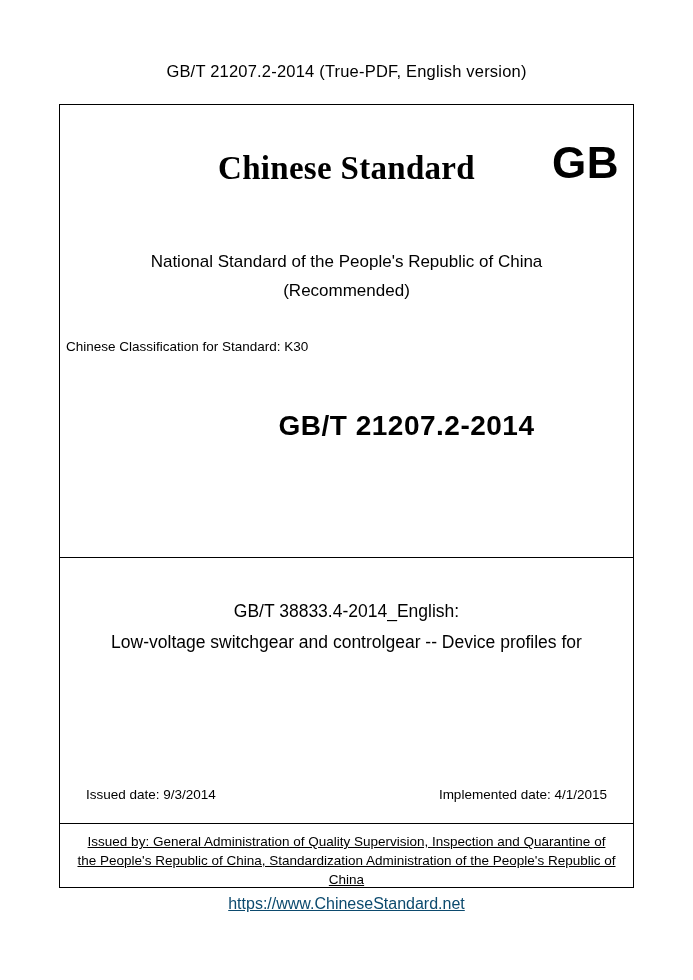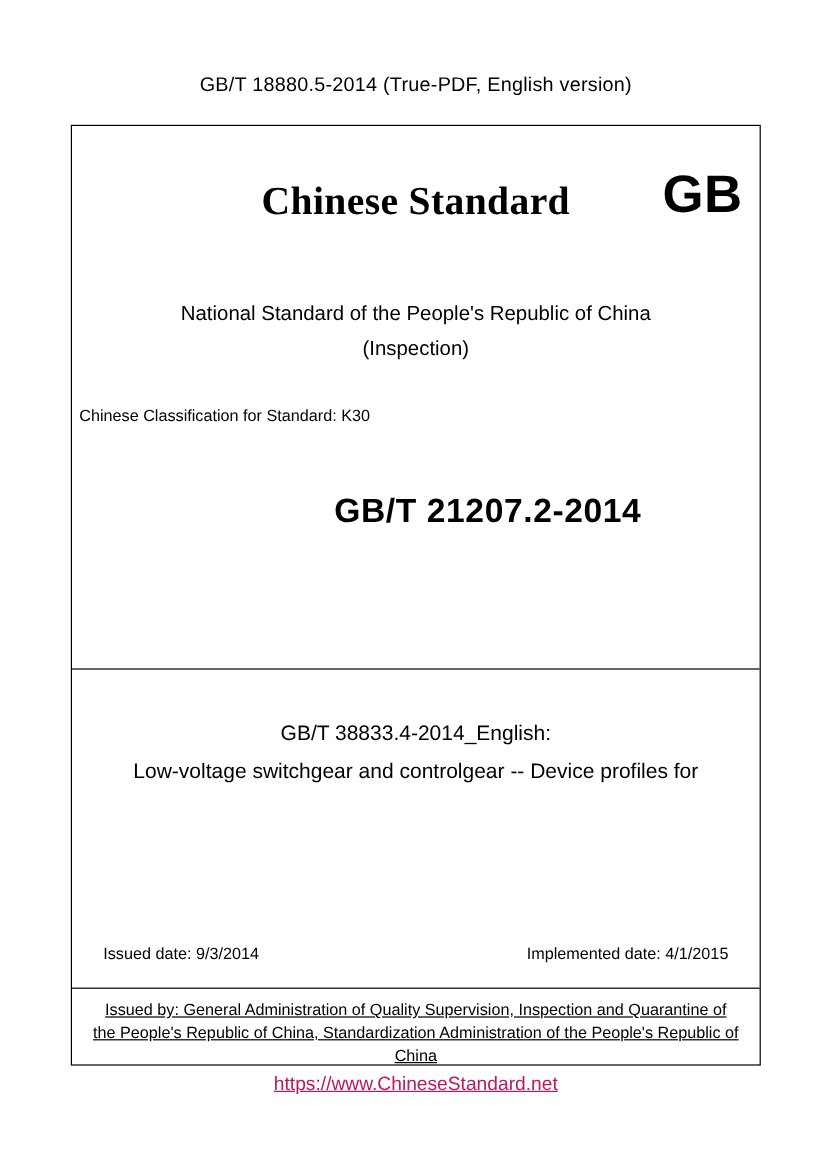--- a/index.html
+++ b/index.html
@@ -133,38 +133,38 @@
     text-decoration: underline;
   }
   .footer-link {
     position: absolute;
     top: 895px;
     left: 0;
     width: 693px;
     text-align: center;
     font-size: 16px;
     text-decoration: underline;
-    color: #be185d;
+    color: #0c4a6e;
   }
 </style>
 </head>
 <body>
 
 <div class="page">
 
-  <div class="top-caption">GB/T 18880.5-2014 (True-PDF, English version)</div>
+  <div class="top-caption">GB/T 21207.2-2014 (True-PDF, English version)</div>
 
   <div class="frame">
 
     <div class="upper">
       <div class="gb-mark">GB</div>
       <div class="title-main">Chinese Standard</div>
       <div class="nat-std">
         <div>National Standard of the People's Republic of China</div>
-        <div>(Inspection)</div>
+        <div>(Recommended)</div>
       </div>
       <div class="classification">Chinese Classification for Standard: K30</div>
       <div class="std-number">GB/T 21207.2-2014</div>
     </div>
 
     <div class="middle">
       <div class="eng-title">
         <div>GB/T 38833.4-2014_English:</div>
         <div>Low-voltage switchgear and controlgear -- Device profiles for</div>
       </div>

